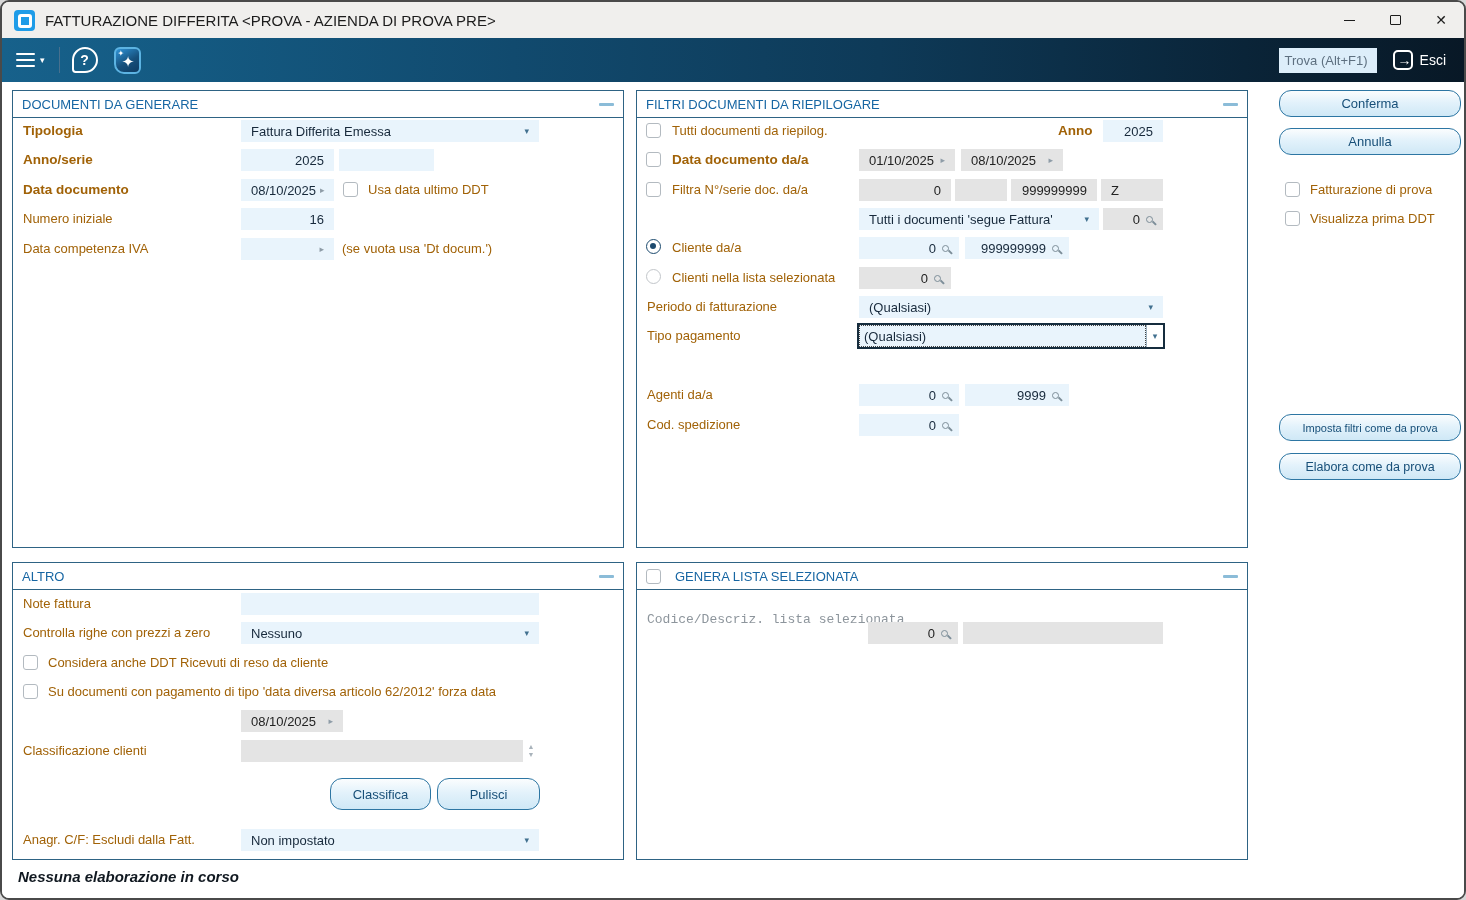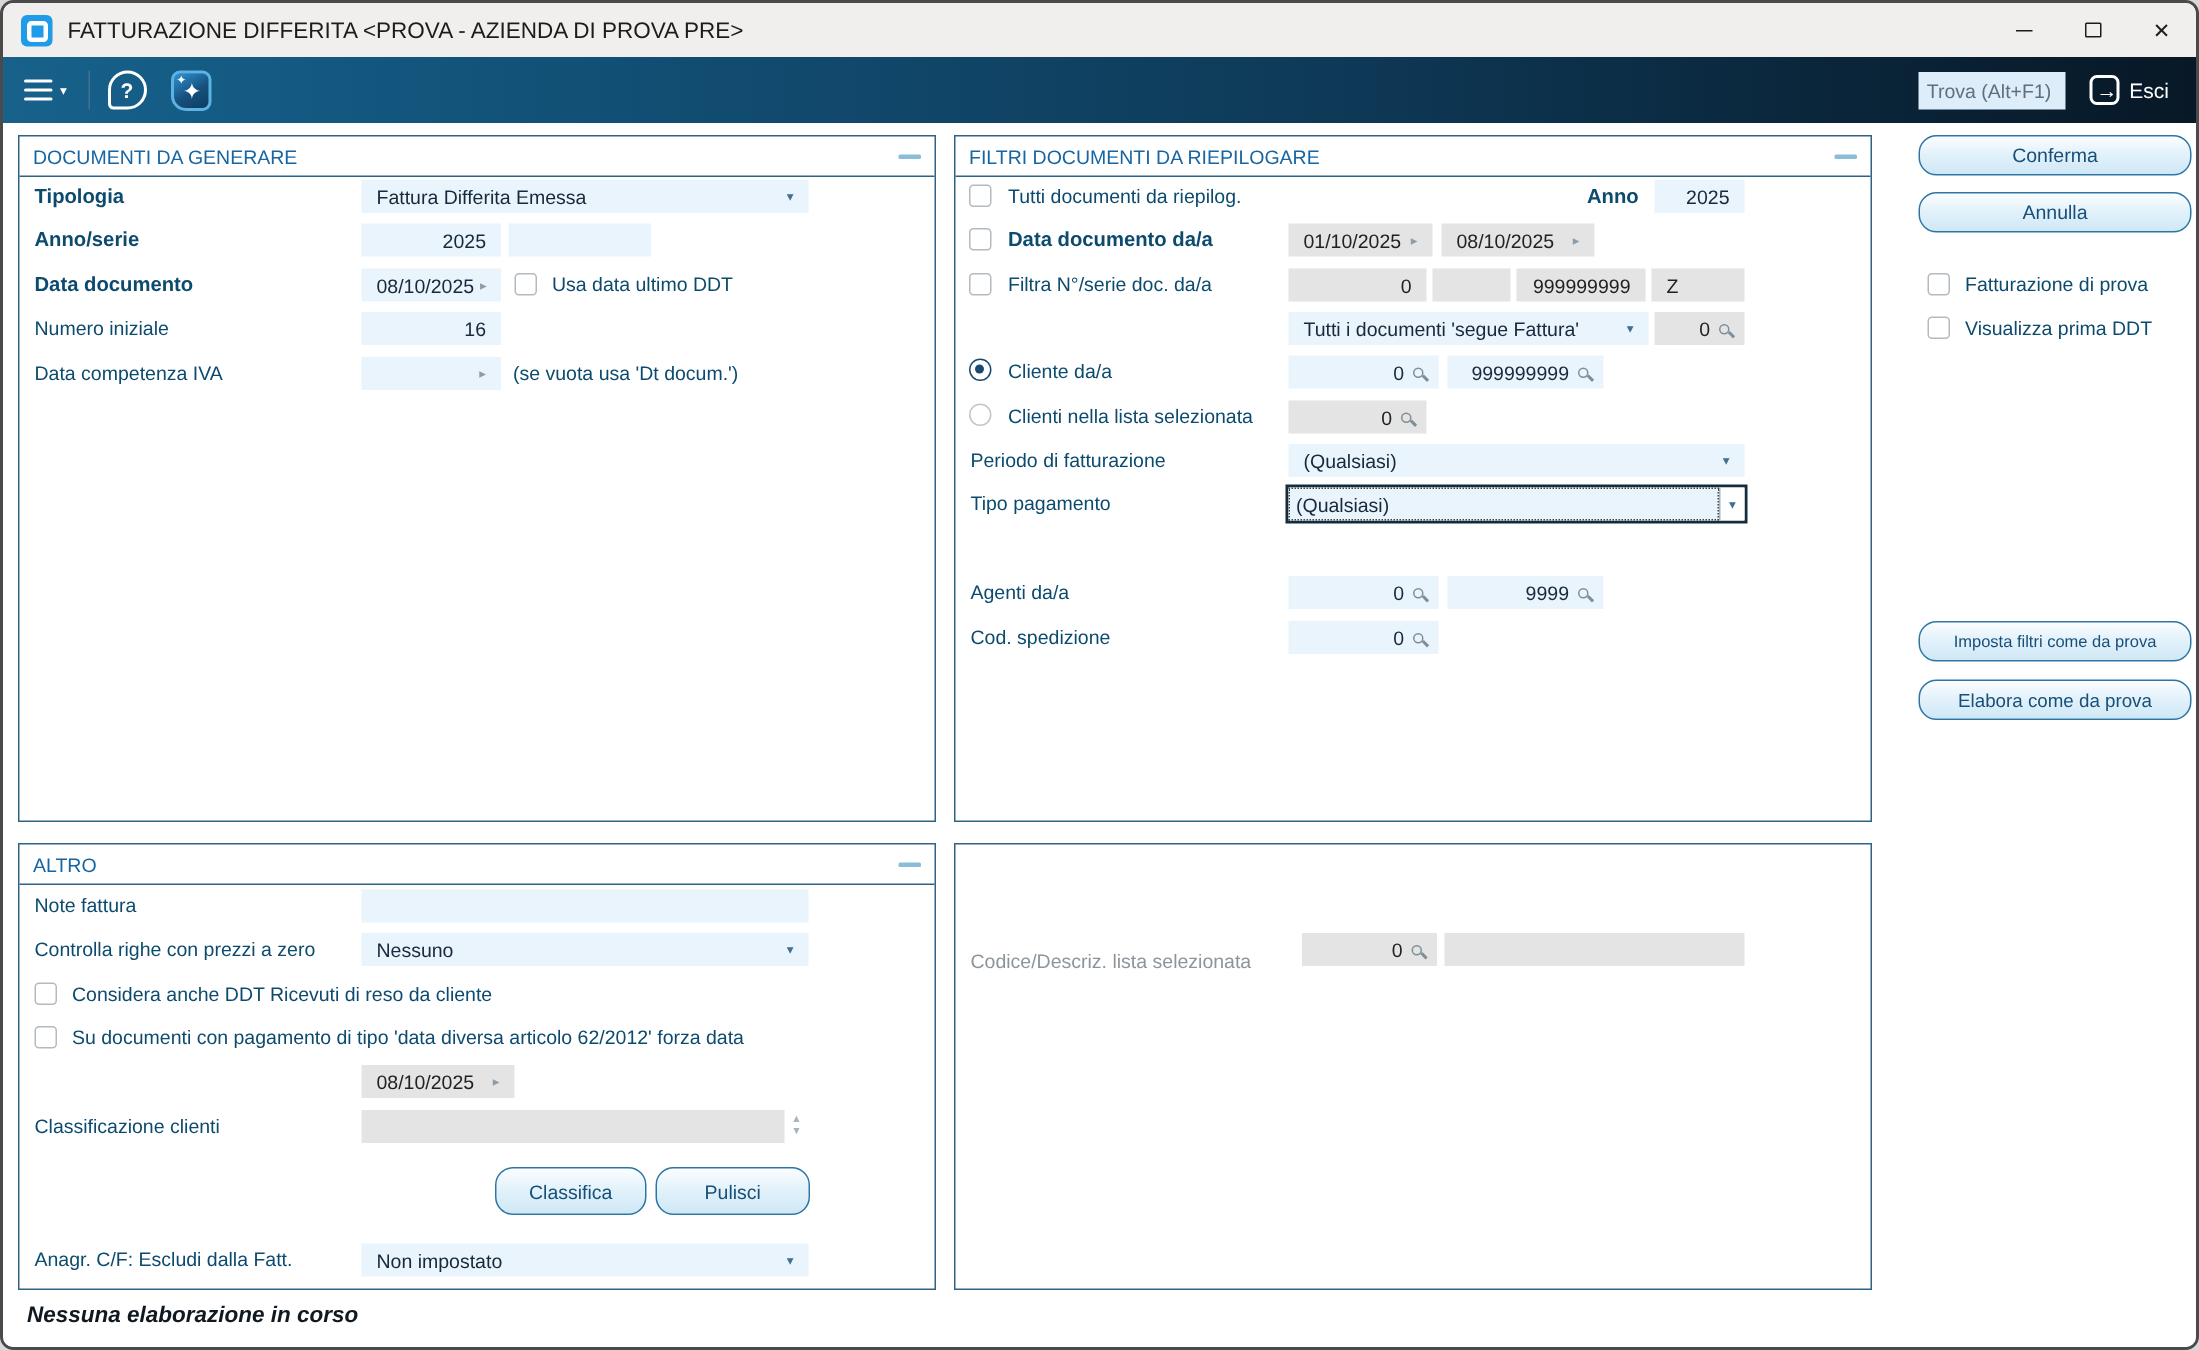--- a/index.html
+++ b/index.html
@@ -58,21 +58,21 @@
   .esci-box { width:20px; height:20px; border:2px solid #fff; border-radius:5px; position:relative; }
   .esci-arrow { position:absolute; left:3px; top:0px; font-size:14px; font-weight:bold; color:#fff; }
   
   .content { position:absolute; left:0; top:80px; right:0; bottom:0; background:#fff; }
   .panel { position:absolute; border:1px solid #2e6384; background:#fff; }
   .panel-header {
     height:27px; border-bottom:1px solid #2e6384; display:flex; align-items:center;
     padding:0 9px; color:#1766a3; font-size:13px;
   }
   .collapse-bar { width:15px; height:3px; background:#8bbcd8; margin-left:auto; border-radius:1px; }
-  .lbl { position:absolute; font-size:13px; color:#0c4a6e; white-space:nowrap; line-height:22px; }
+  .lbl { position:absolute; font-size:13px; color:#a16207; white-space:nowrap; line-height:22px; }
   .lbl.b { font-weight:bold; font-size:13.5px; }
   .lbl.gray { color:#8d959c; }
   .fld {
     position:absolute; height:22px; background:#e9f4fc; font-size:13px; color:#17293b;
     display:flex; align-items:center; padding:0 10px;
   }
   .fld.gray { background:#e4e4e4; color:#222; }
   .fld.right { justify-content:flex-end; }
   .caret { margin-left:auto; color:#41708f; font-size:9px; padding-left:4px; }
   .arr { margin-left:auto; color:#8e9ca7; font-size:9px; padding-left:4px; }
@@ -300,21 +300,26 @@
       <div class="btn" style="left:317px; top:215px; width:101px; height:32px;">Classifica</div>
       <div class="btn" style="left:424px; top:215px; width:103px; height:32px;">Pulisci</div>
       <div class="lbl" style="left:10px; top:266px;">Anagr. C/F: Escludi dalla Fatt.</div>
       <div class="fld" style="left:228px; top:266px; width:298px;">
         <span>Non impostato</span>
         <span class="caret">▾</span>
       </div>
     </div>
 
     <div class="panel" style="left:634px; top:480px; width:612px; height:298px;">
-      <div class="lbl gray" style="left:10px; top:67px;">Codice/Descriz. lista selezionata</div>
+      <div class="panel-header">
+        <span class="cb" style="position:static; margin-right:14px;"></span>
+        <span>GENERA LISTA SELEZIONATA</span>
+        <span class="collapse-bar"></span>
+      </div>
+      <div class="lbl gray" style="left:10px; top:46px;font-family:Liberation Mono, monospace;">Codice/Descriz. lista selezionata</div>
       <div class="fld gray right" style="left:231px; top:59px; width:90px;">
         <span>0</span>
         <span class="mag"></span>
       </div>
       <div class="fld gray" style="left:326px; top:59px; width:200px;"></div>
     </div>
 
     <div class="statusbar">Nessuna elaborazione in corso</div>
   </div>
 </div>

